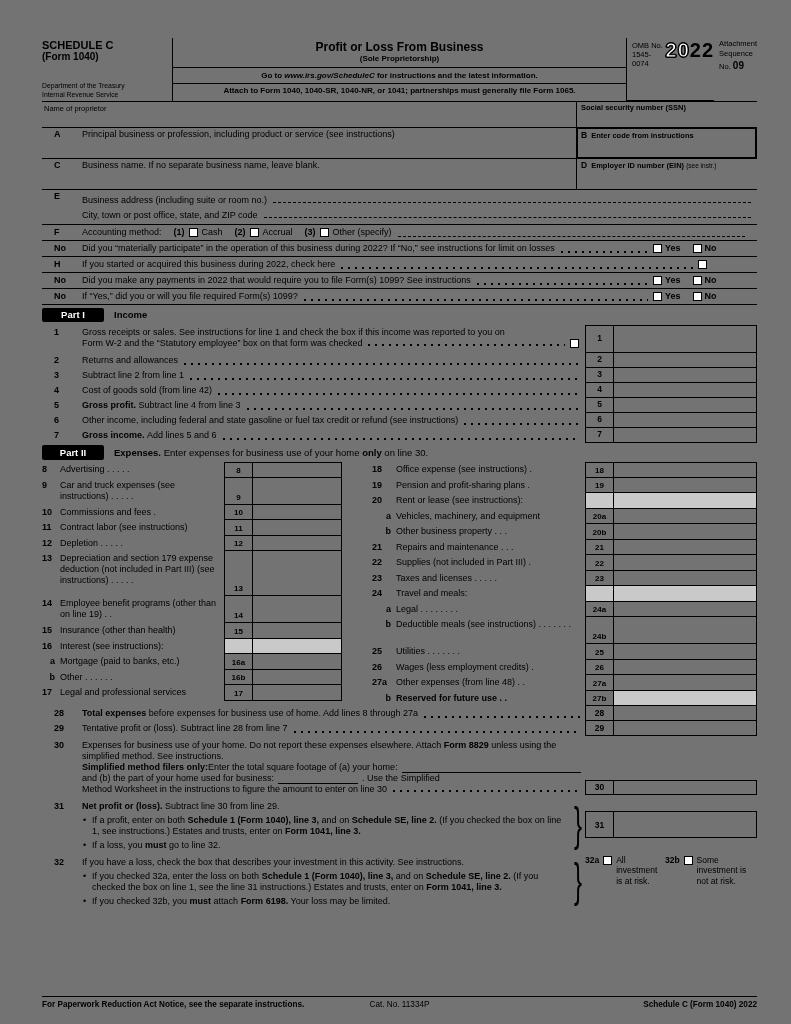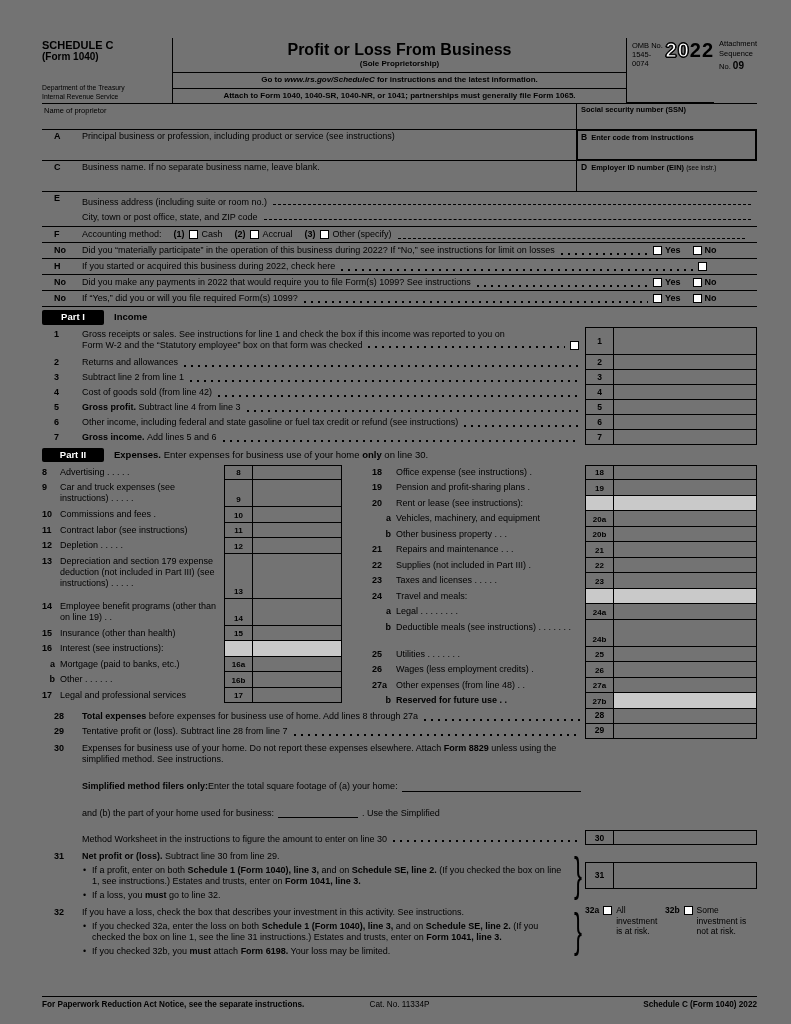--- a/index.html
+++ b/index.html
@@ -16,21 +16,21 @@
   background-image:radial-gradient(circle at 1px 1px,#000 0.8px,transparent 1px);
   background-size:7px 2px;background-repeat:repeat-x}
 .dash{flex:1;border-bottom:1px dashed #000;margin:0 6px 3px 6px;align-self:flex-end;height:1px}
 
 .hdr{display:flex;border-bottom:1px solid #000;align-items:stretch;min-height:64px}
 .hdr-left{width:130px;display:flex;flex-direction:column;padding:1px 4px 2px 0}
 .h-sched{font-size:11px;line-height:1.1}
 .h-form{font-size:10px;line-height:1.15;margin-bottom:auto}
 .h-dept{font-size:6.8px;line-height:1.25}
 .hdr-center{flex:1;border-left:1px solid #000;border-right:1px solid #000;display:flex;flex-direction:column;text-align:center}
-.h-title{font-size:16px;line-height:1.2;padding-top:2px}
+.h-title{font-size:12px;line-height:1.2;padding-top:2px}
 .h-sub{font-size:8px;padding-bottom:3px}
 .h-goto,.h-attach{border-top:1px solid #000;font-size:8px;font-weight:bold;padding:2.5px 2px}
 .hdr-right{width:130px;display:flex;flex-direction:row}
 .h-omb{font-size:7.5px;padding:3px 0 2px 5px;border-bottom:1px solid #000}
 .h-year{border-bottom:1px solid #000;font-size:20px;font-weight:bold;line-height:24px;letter-spacing:1px}
 .yr-o{color:#fff;-webkit-text-stroke:1px #000;text-shadow:-1px 0 #000,1px 0 #000,0 -1px #000,0 1px #000}
 .h-seq{font-size:7.5px;text-align:left;padding:1px 0 2px 5px;line-height:1.3}
 .seq{font-size:10px;font-weight:bold}
 
 .toprow{display:flex;border-bottom:1px solid #000}
@@ -84,21 +84,21 @@
 .h4{min-height:45px}
 
 .blk{display:flex;padding:2px 0}
 .blkbody{flex:1;padding-top:2px}
 .cellcol{width:172px;flex:none;display:flex;flex-direction:column;justify-content:flex-end}
 .cellrow{display:flex}
 .cellrow .ncell,.cellrow .acell{height:15px}
 .cellrow.tall .ncell,.cellrow.tall .acell{height:27px}
 .ublank{flex:1;border-bottom:1px solid #000;margin:0 4px;height:9px}
 .w80{flex:none;width:80px}
-.p30line{display:flex;align-items:flex-end;margin-top:16px}
+.p30line{display:flex;align-items:flex-end;margin-top:0}
 .bullet{position:relative;padding-left:10px;margin-top:3px}
 .bult{position:absolute;left:1px;top:0}
 .brace{width:14px;flex:none;display:flex;align-items:center;justify-content:center;font-size:24px;transform:scaleY(1.9);font-weight:normal}
 .risk{width:172px;flex:none;display:flex;flex-direction:row;justify-content:flex-end;gap:5px;padding-bottom:8px;font-size:8.5px}
 .riskrow{display:flex;gap:4px;align-items:flex-start}
 .riskrow .cb{margin-top:1px}
 .risklab{flex:1}
 
 .footer{margin-top:auto;border-top:1px solid #000;display:flex;align-items:flex-start;padding-top:3px;font-size:8.2px}
 .f-left{flex:1;font-weight:bold}

